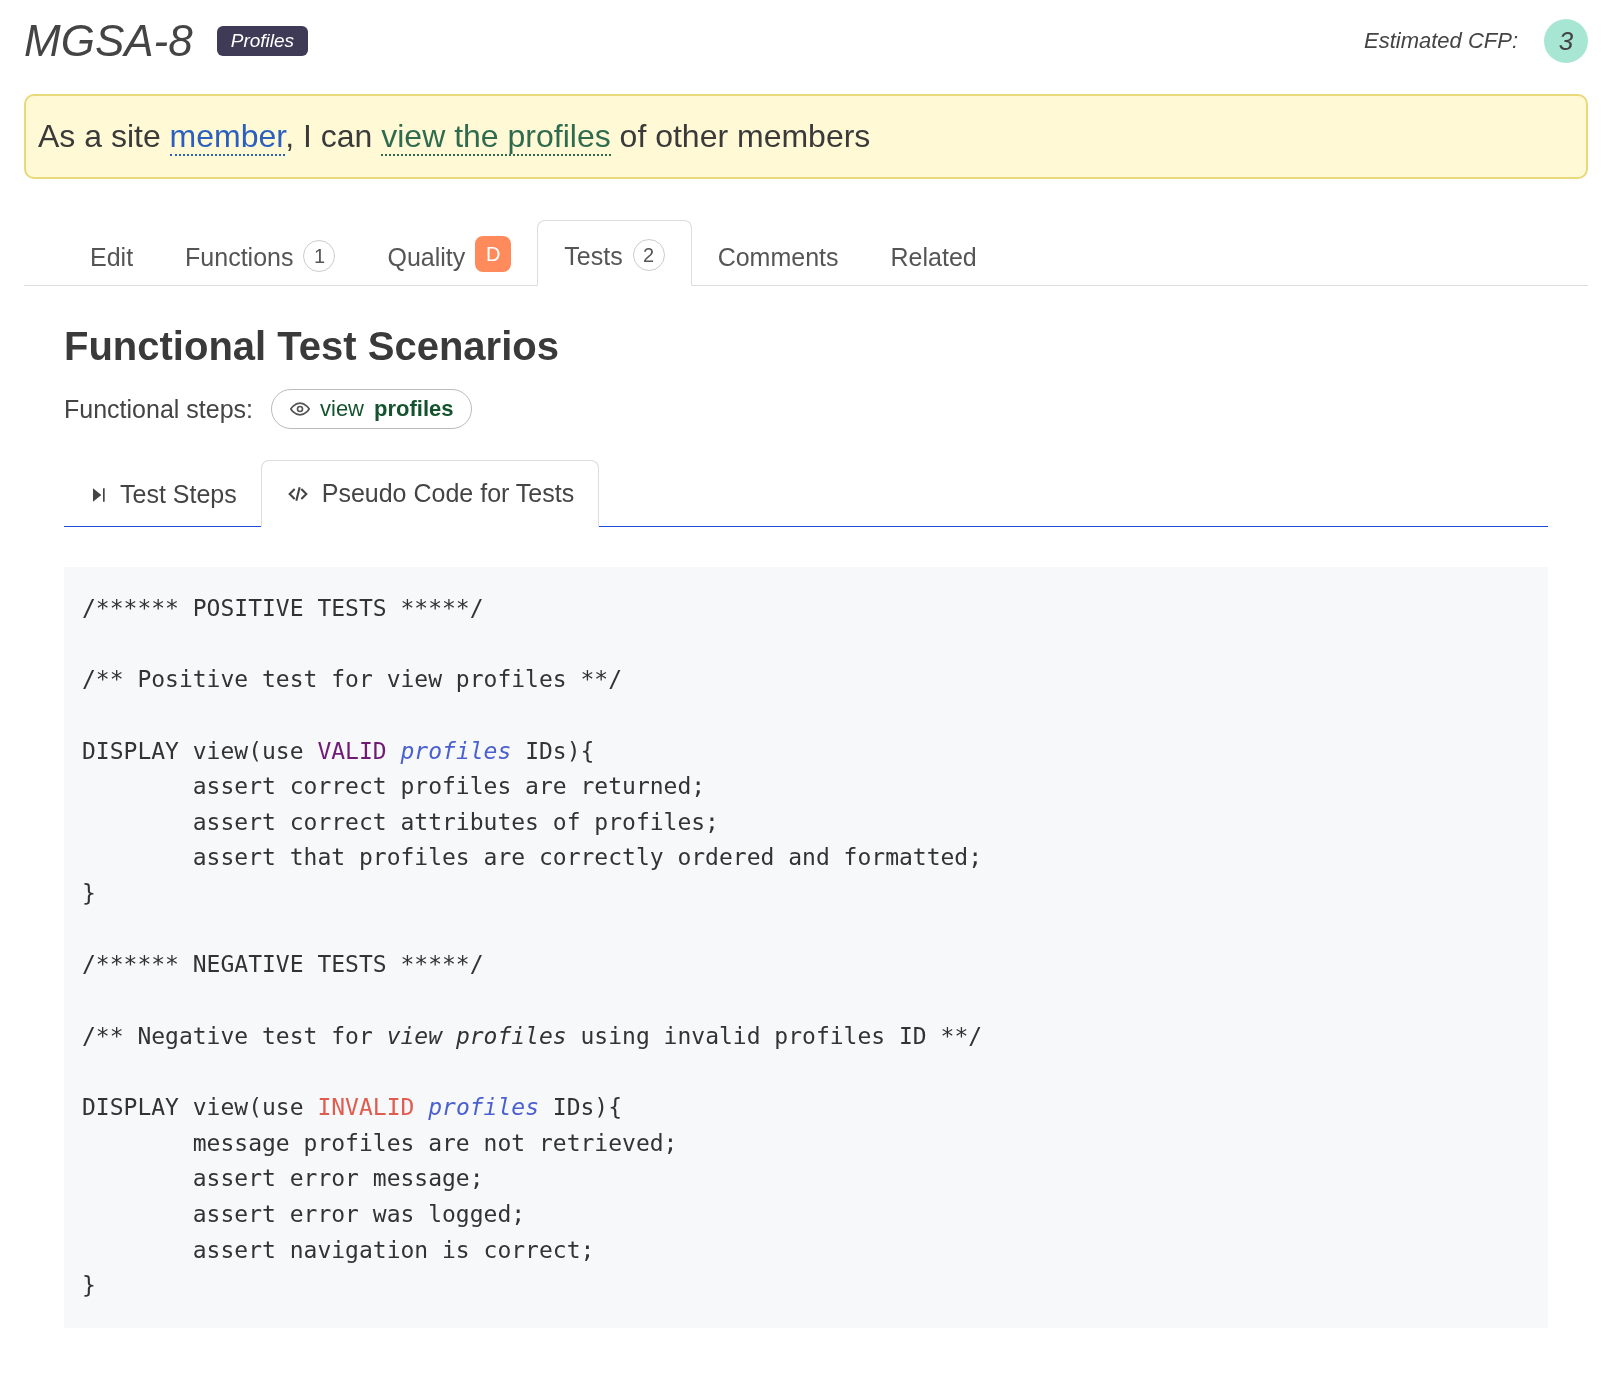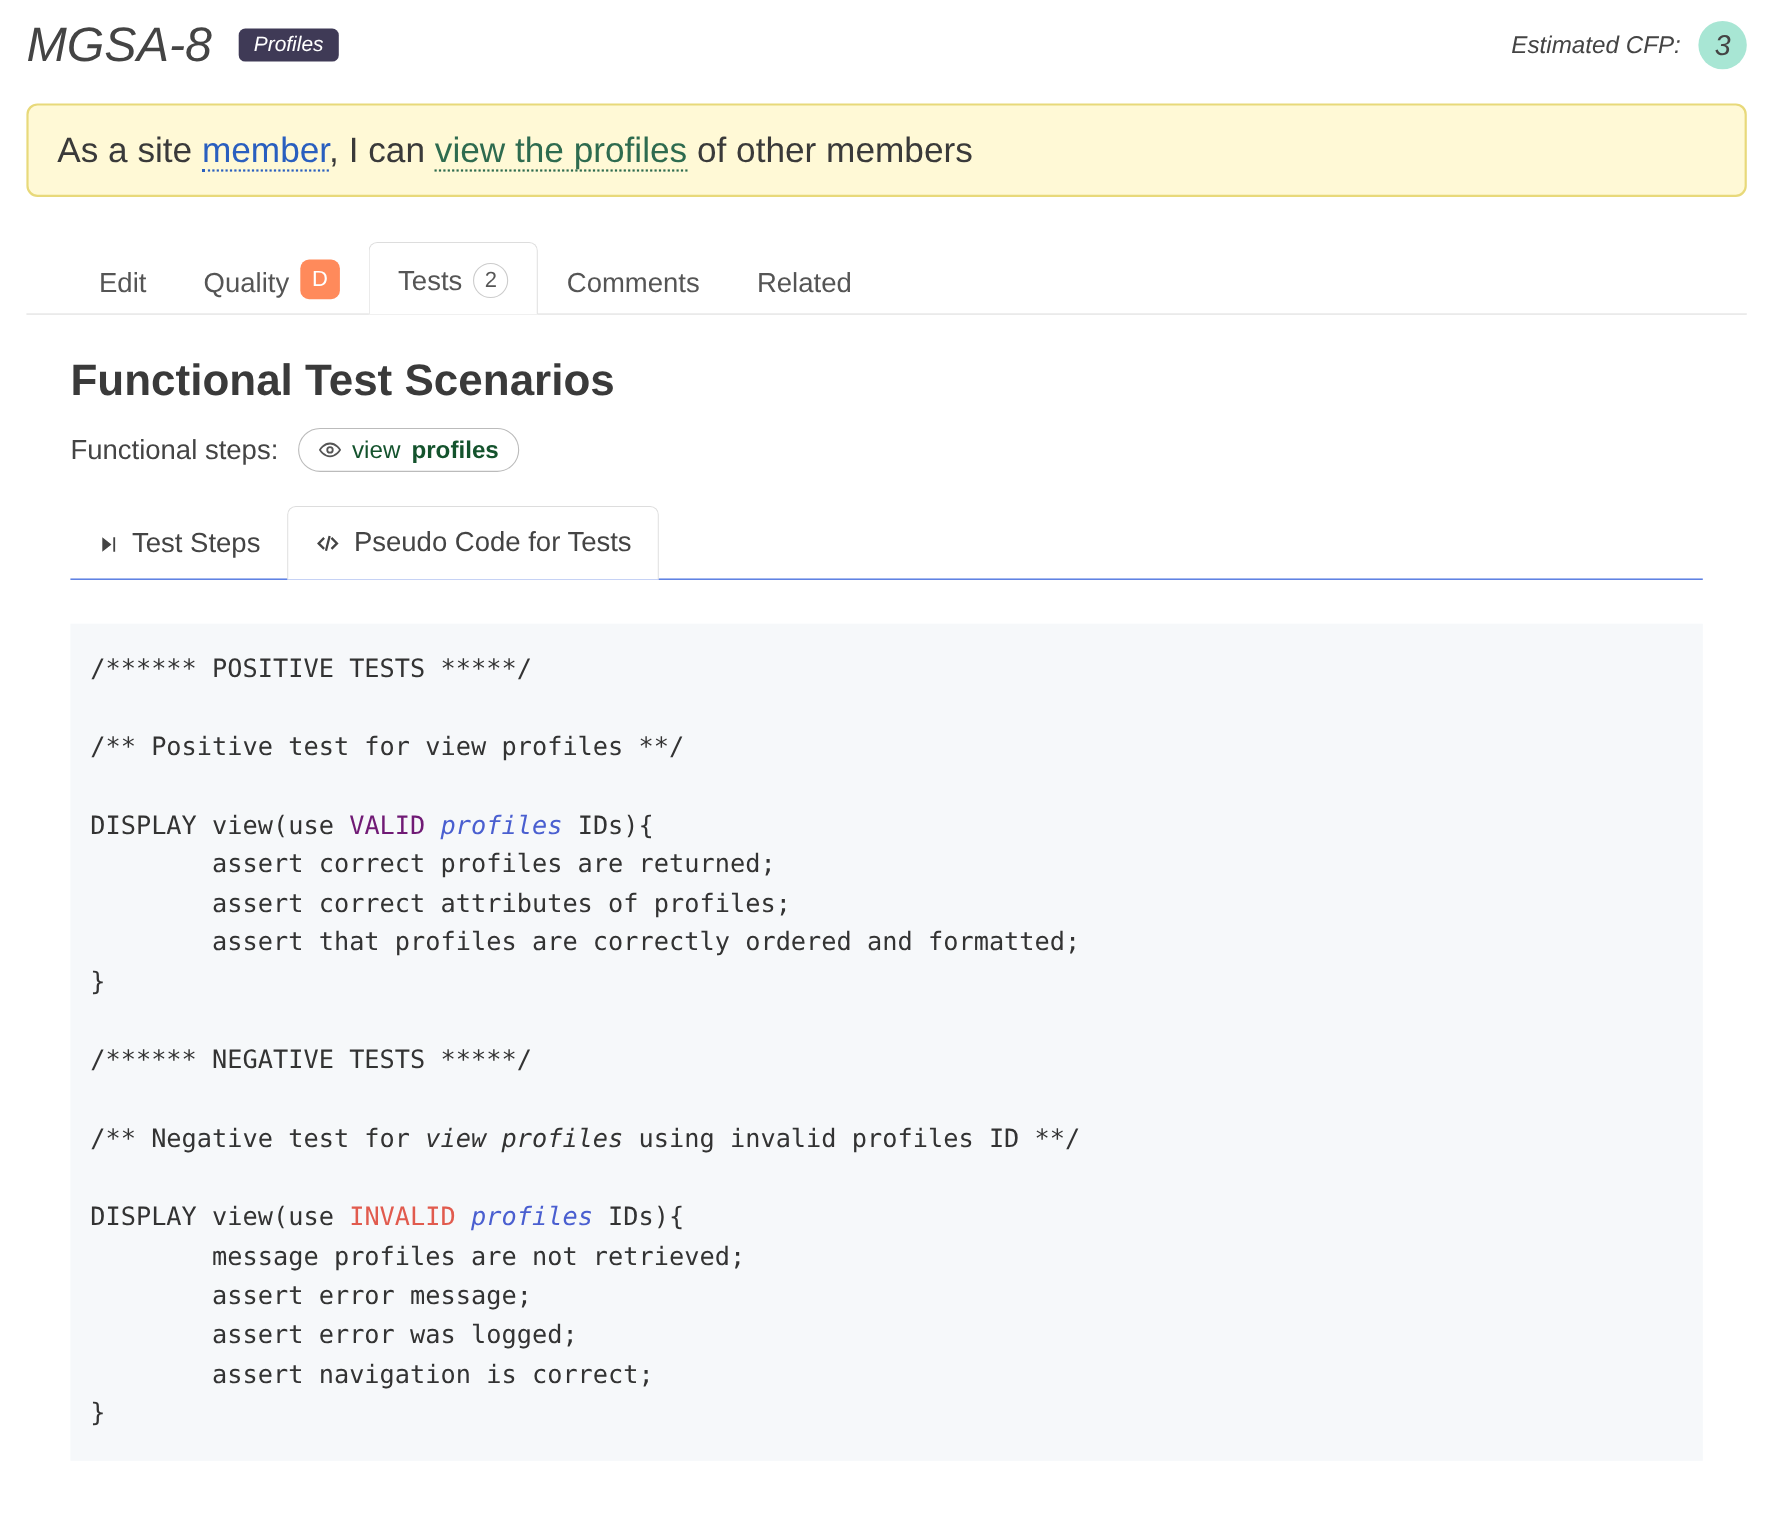--- a/index.html
+++ b/index.html
@@ -32,41 +32,41 @@
     background: #3f3a56;
     color: #fff;
     font-size: 19px;
     padding: 4px 14px;
     border-radius: 6px;
     font-weight: 500;
   }
   .header-right {
     display: flex;
     align-items: center;
-    gap: 16px;
+    gap: 26px;
     font-size: 22px;
     color: #444;
   }
   .cfp-circle {
     width: 44px;
     height: 44px;
     border-radius: 50%;
     background: #a8e6d4;
     display: flex;
     align-items: center;
     justify-content: center;
     font-size: 26px;
     color: #444;
   }
 
   .story-banner {
     background: #fff9d6;
     border: 2px solid #e8d97a;
     border-radius: 10px;
-    padding: 22px 26px;
+    padding: 22px 12px;
     font-size: 32px;
     color: #3a3a3a;
   }
   .story-banner .link1 {
     color: #2a5fbf;
     border-bottom: 2px dotted #2a5fbf;
     cursor: pointer;
   }
   .story-banner .link2 {
     color: #2e6b4f;
@@ -213,20 +213,24 @@
   </div>
 </div>
 
 <div class="story-banner">
   <span>As a site </span><span class="link1">member</span><span>, I can </span><span class="link2">view the profiles</span><span> of other members</span>
 </div>
 
 <div class="tabs-row">
   <div class="tab">
     <span>Edit</span>
+  </div>
+  <div class="tab">
+    <span>Functions</span>
+    <span class="count-pill">1</span>
   </div>
   <div class="tab">
     <span>Quality</span>
     <span class="quality-badge">D</span>
   </div>
   <div class="tab active">
     <span>Tests</span>
     <span class="count-pill">2</span>
   </div>
   <div class="tab">

